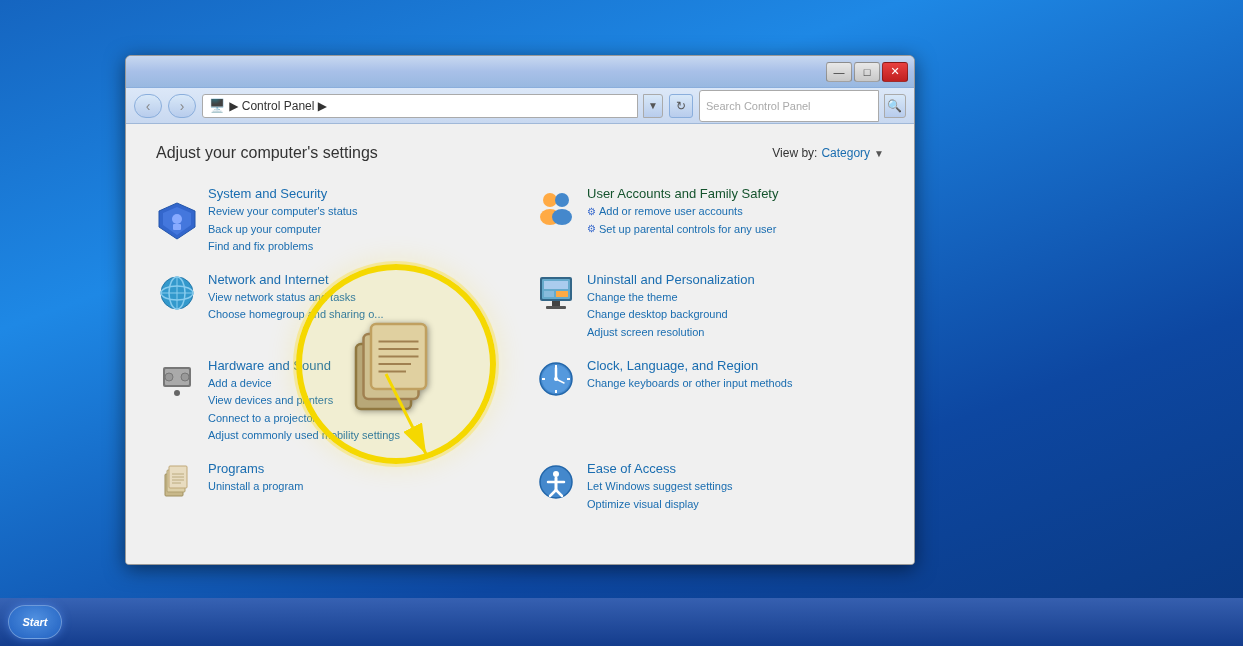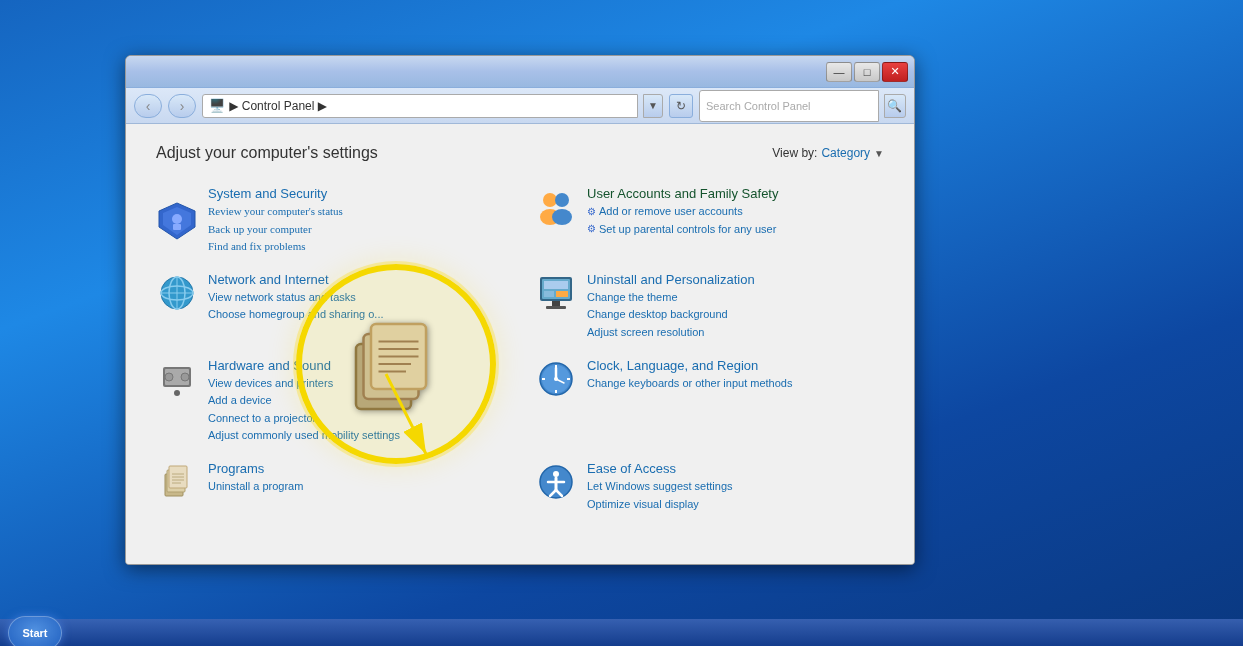--- a/index.html
+++ b/index.html
@@ -87,21 +87,21 @@
           <div style="width:42px;height:42px;flex-shrink:0;display:flex;align-items:center;justify-content:center;">
             <svg width="40" height="40" viewBox="0 0 40 40">
               <polygon points="20,2 38,10 38,26 20,38 2,26 2,10" fill="#3366cc" stroke="#2255aa" stroke-width="1"></polygon>
               <polygon points="20,6 34,12 34,24 20,34 6,24 6,12" fill="#4477dd"></polygon>
               <circle cx="20" cy="18" r="5" fill="#88aaff"></circle>
               <rect x="16" y="23" width="8" height="6" rx="1" fill="#88aaff"></rect>
             </svg>
           </div>
           <div style="flex:1;">
             <div style="font-size:13px;color:#1a6db0;cursor:pointer;margin-bottom:2px;font-family:'Segoe UI',sans-serif;">System and Security</div>
-            <div style="font-size:11px;color:#1a6db0;line-height:1.6;font-family:Liberation Serif, serif;">
+            <div style="font-size:11px;color:#1a6db0;line-height:1.6;font-family:Liberation Sans, sans-serif;">
               <div style="cursor:pointer;">Review your computer's status</div>
               <div style="cursor:pointer;">Back up your computer</div>
               <div style="cursor:pointer;">Find and fix problems</div>
             </div>
           </div>
         </div>
 
         <div style="display:flex;align-items:flex-start;gap:10px;padding:4px 0;cursor:pointer;">
           <div style="width:42px;height:42px;flex-shrink:0;display:flex;align-items:center;justify-content:center;">
             <svg width="40" height="40" viewBox="0 0 40 40">
@@ -167,22 +167,22 @@
               <rect x="6" y="8" width="28" height="20" rx="2" fill="#777"></rect>
               <rect x="8" y="10" width="24" height="16" rx="1" fill="#aaa"></rect>
               <circle cx="20" cy="34" r="3" fill="#666"></circle>
               <circle cx="12" cy="18" r="4" fill="#999" stroke="#777" stroke-width="1"></circle>
               <circle cx="28" cy="18" r="4" fill="#999" stroke="#777" stroke-width="1"></circle>
             </svg>
           </div>
           <div style="flex:1;">
             <div style="font-size:13px;color:#1a6db0;cursor:pointer;margin-bottom:2px;font-family:'Segoe UI',sans-serif;">Hardware and Sound</div>
             <div style="font-size:11px;color:#1a6db0;line-height:1.6;font-family:'Segoe UI',sans-serif;">
+              <div style="cursor:pointer;">Add a device</div>
               <div style="cursor:pointer;">View devices and printers</div>
-              <div style="cursor:pointer;">Add a device</div>
               <div style="cursor:pointer;">Connect to a projector</div>
               <div style="cursor:pointer;">Adjust commonly used mobility settings</div>
             </div>
           </div>
         </div>
 
         <div style="display:flex;align-items:flex-start;gap:10px;padding:4px 0;cursor:pointer;">
           <div style="width:42px;height:42px;flex-shrink:0;display:flex;align-items:center;justify-content:center;">
             <svg width="40" height="40" viewBox="0 0 40 40">
               <circle cx="20" cy="20" r="16" fill="#4488cc" stroke="#2266aa" stroke-width="1.5"></circle>
@@ -268,18 +268,18 @@
           <marker id="arrowhead" markerWidth="10" markerHeight="7" refX="10" refY="3.5" orient="auto">
             <polygon points="0 0, 10 3.5, 0 7" fill="#f5d800"></polygon>
           </marker>
         </defs>
         <path d="M 60 10 Q 80 50 100 90" stroke="#f5d800" stroke-width="3" fill="none" marker-end="url(#arrowhead)"></path>
       </svg>
 
     </div>
   </div>
 
-  <div style="position:absolute;bottom:0;left:0;right:0;height:27px;background:linear-gradient(to bottom,rgba(60,100,180,0.88),rgba(20,60,140,0.96));display:flex;align-items:center;padding:0 8px;">
+  <div style="position:absolute;bottom:0;left:0;right:0;height:48px;background:linear-gradient(to bottom,rgba(60,100,180,0.88),rgba(20,60,140,0.96));display:flex;align-items:center;padding:0 8px;font-style:italic;">
     <div style="width:54px;height:34px;background:radial-gradient(ellipse at center 40%,#5090e0,#2060c0);border-radius:17px;display:flex;align-items:center;justify-content:center;font-size:11px;color:white;font-weight:bold;cursor:pointer;border:1px solid rgba(255,255,255,0.3);box-shadow:0 0 8px rgba(80,140,240,0.6);">
       <span style="font-family:'Segoe UI',sans-serif;">Start</span>
     </div>
   </div>
 </div>
 
 </body></html>

